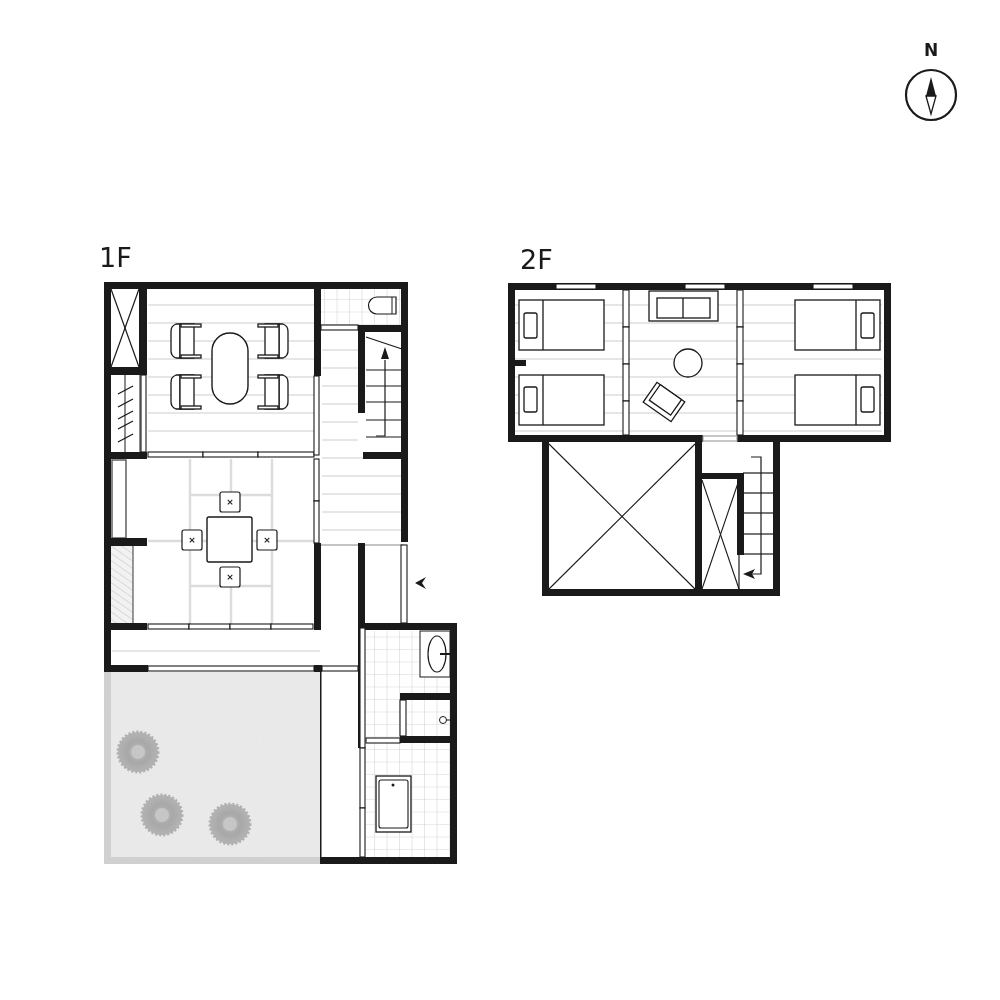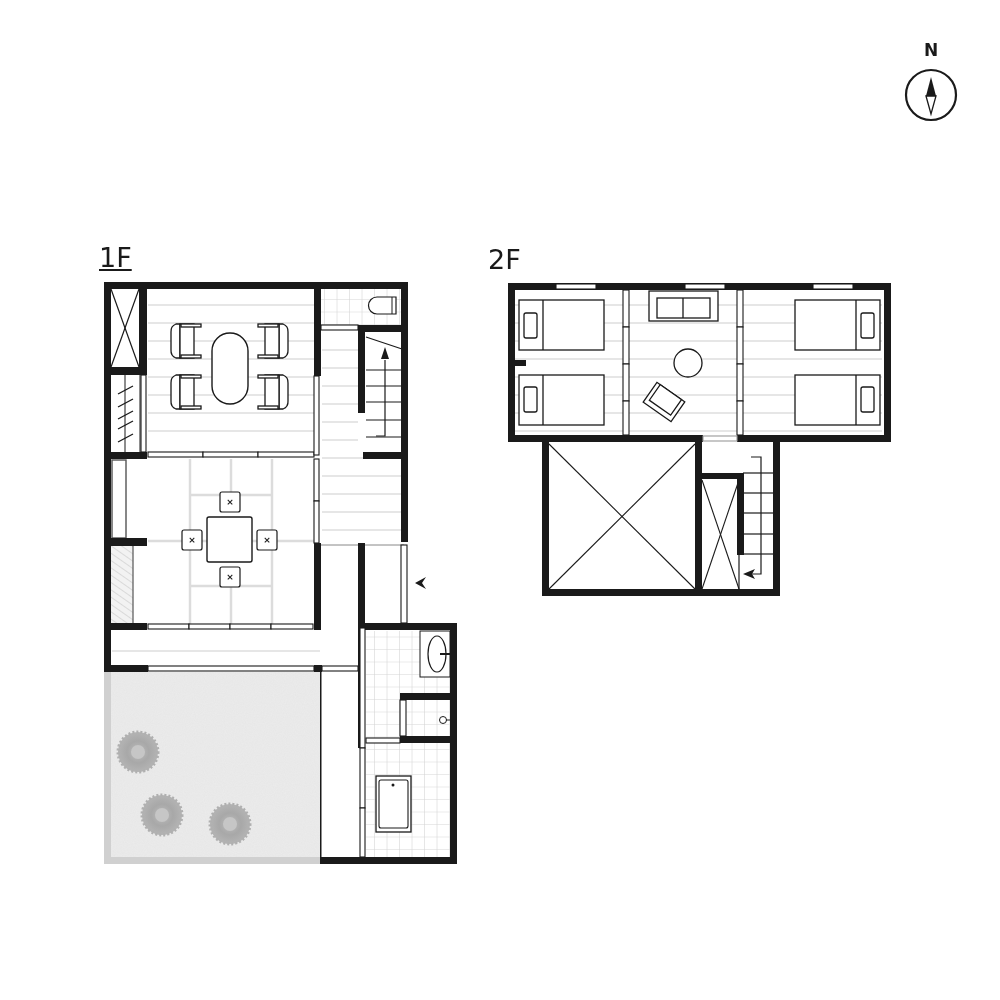--- a/index.html
+++ b/index.html
@@ -1,19 +1,19 @@
 <!DOCTYPE html>
 <html><head>
 <meta charset="utf-8">
 <style>
   html, body { margin:0; padding:0; background:#ffffff; }
   body { width:1000px; height:1000px; position:relative; overflow:hidden; font-family:"DejaVu Sans", sans-serif; }
   .label { position:absolute; font-size:27px; color:#1a1a1a; font-weight:400; letter-spacing:0px; }
-  #lbl-1f { left:99px; top:242px;text-decoration:underline; }
-  #lbl-2f { left:488px; top:244px; }
+  #lbl-1f { left:99px; top:242px; }
+  #lbl-2f { left:520px; top:244px; }
   #north { position:absolute; left:903px; top:40px; width:56px; height:84px; }
   #north-n { position:absolute; left:0; right:0; top:0; text-align:center; font-size:17px; font-weight:700; color:#1a1a1a; }
   svg.plan { position:absolute; left:0; top:0; }
 </style>
 </head>
 <body>
 
 <div id="lbl-1f" class="label">1F</div>
 <div id="lbl-2f" class="label">2F</div>
 

